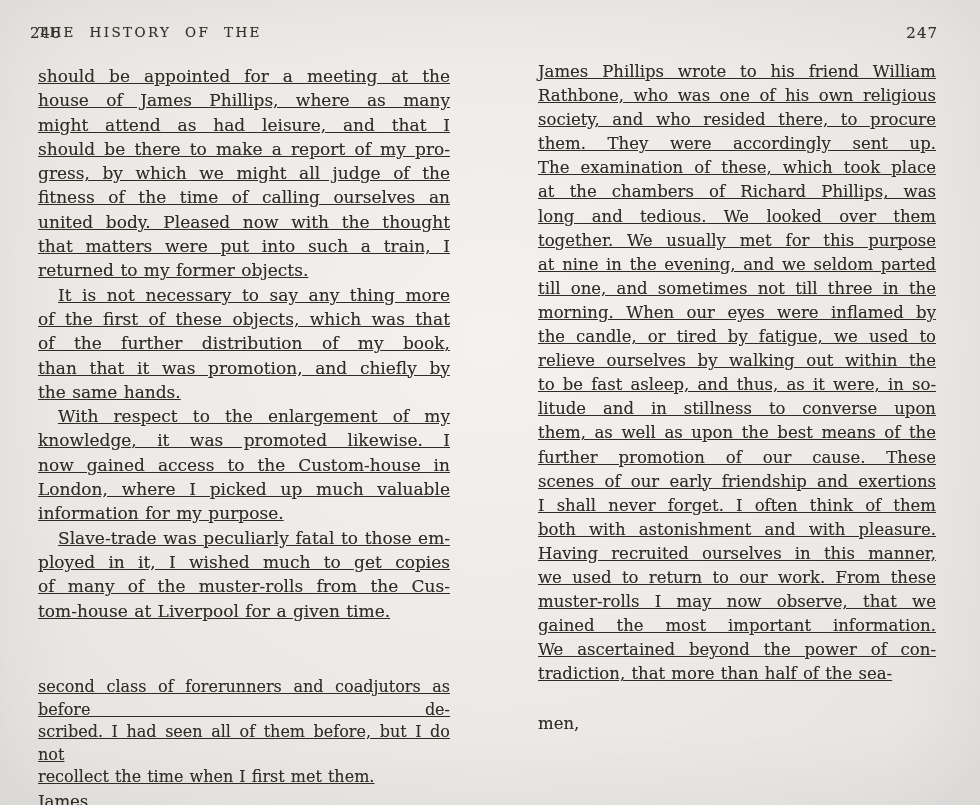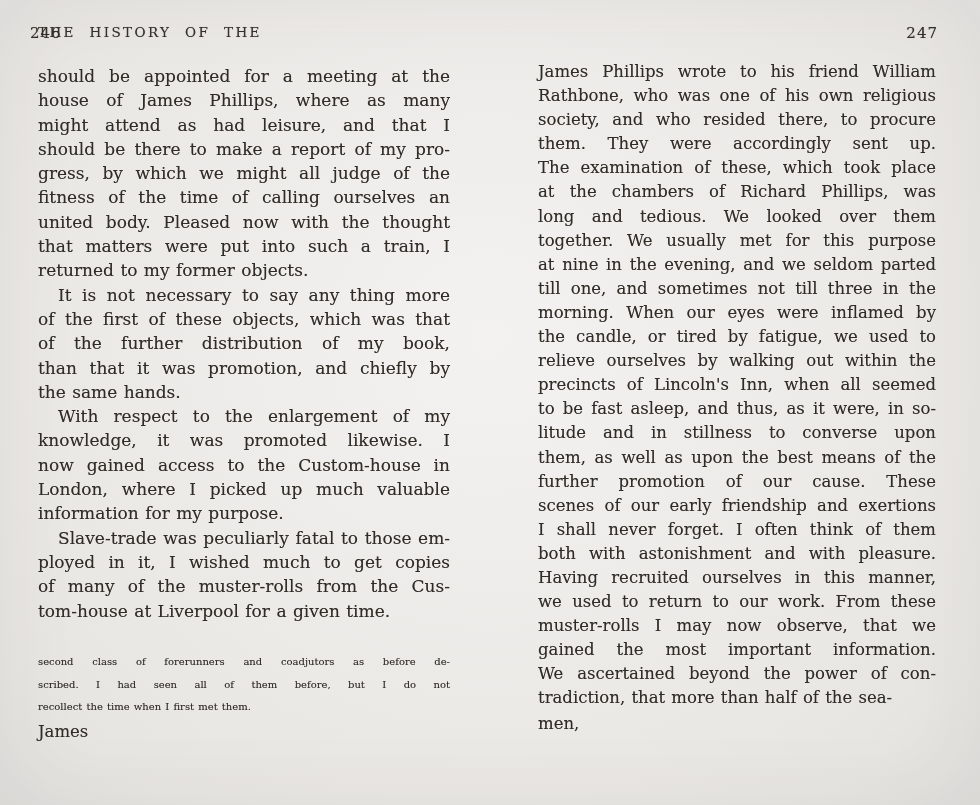--- a/index.html
+++ b/index.html
@@ -43,27 +43,28 @@
     text-shadow: 0 0 0.6px rgba(47,44,38,0.38);
   }
   .page.left  .text-block { font-size: 17px;   line-height: 24.3px; height: 585px; }
   .page.right .text-block { margin-top: 16px; font-size: 16.5px; line-height: 24.1px; height: 652px; }
 
   .line {
     text-align: justify;
     text-align-last: justify;
     white-space: normal;
     word-spacing: 1px;
+    text-decoration: underline;
   }
   .line.end { text-align-last: left; }
   .para.indent .line:first-child { text-indent: 20px; }
 
   .footnote {
-    margin-top: 2px;
-    font-size: 10px;
+    margin-top: 27px;
+    font-size: 16px;
     line-height: 22.5px;
     text-shadow: 0 0 0.5px rgba(47,44,38,0.35);
   }
 
   .catchword {
     margin-top: 3px;
     text-align: left;
     font-size: 16.5px;
     text-shadow: 0 0 0.6px rgba(47,44,38,0.38);
   }
@@ -134,21 +135,20 @@
           <div class="line">them. They were accordingly sent up.</div>
           <div class="line">The examination of these, which took place</div>
           <div class="line">at the chambers of Richard Phillips, was</div>
           <div class="line">long and tedious. We looked over them</div>
           <div class="line">together. We usually met for this purpose</div>
           <div class="line">at nine in the evening, and we seldom parted</div>
           <div class="line">till one, and sometimes not till three in the</div>
           <div class="line">morning. When our eyes were inflamed by</div>
           <div class="line">the candle, or tired by fatigue, we used to</div>
           <div class="line">relieve ourselves by walking out within the</div>
-          <div class="line">precincts of Lincoln's Inn, when all seemed</div>
           <div class="line">to be fast asleep, and thus, as it were, in so-</div>
           <div class="line">litude and in stillness to converse upon</div>
           <div class="line">them, as well as upon the best means of the</div>
           <div class="line">further promotion of our cause. These</div>
           <div class="line">scenes of our early friendship and exertions</div>
           <div class="line">I shall never forget. I often think of them</div>
           <div class="line">both with astonishment and with pleasure.</div>
           <div class="line">Having recruited ourselves in this manner,</div>
           <div class="line">we used to return to our work. From these</div>
           <div class="line">muster-rolls I may now observe, that we</div>

